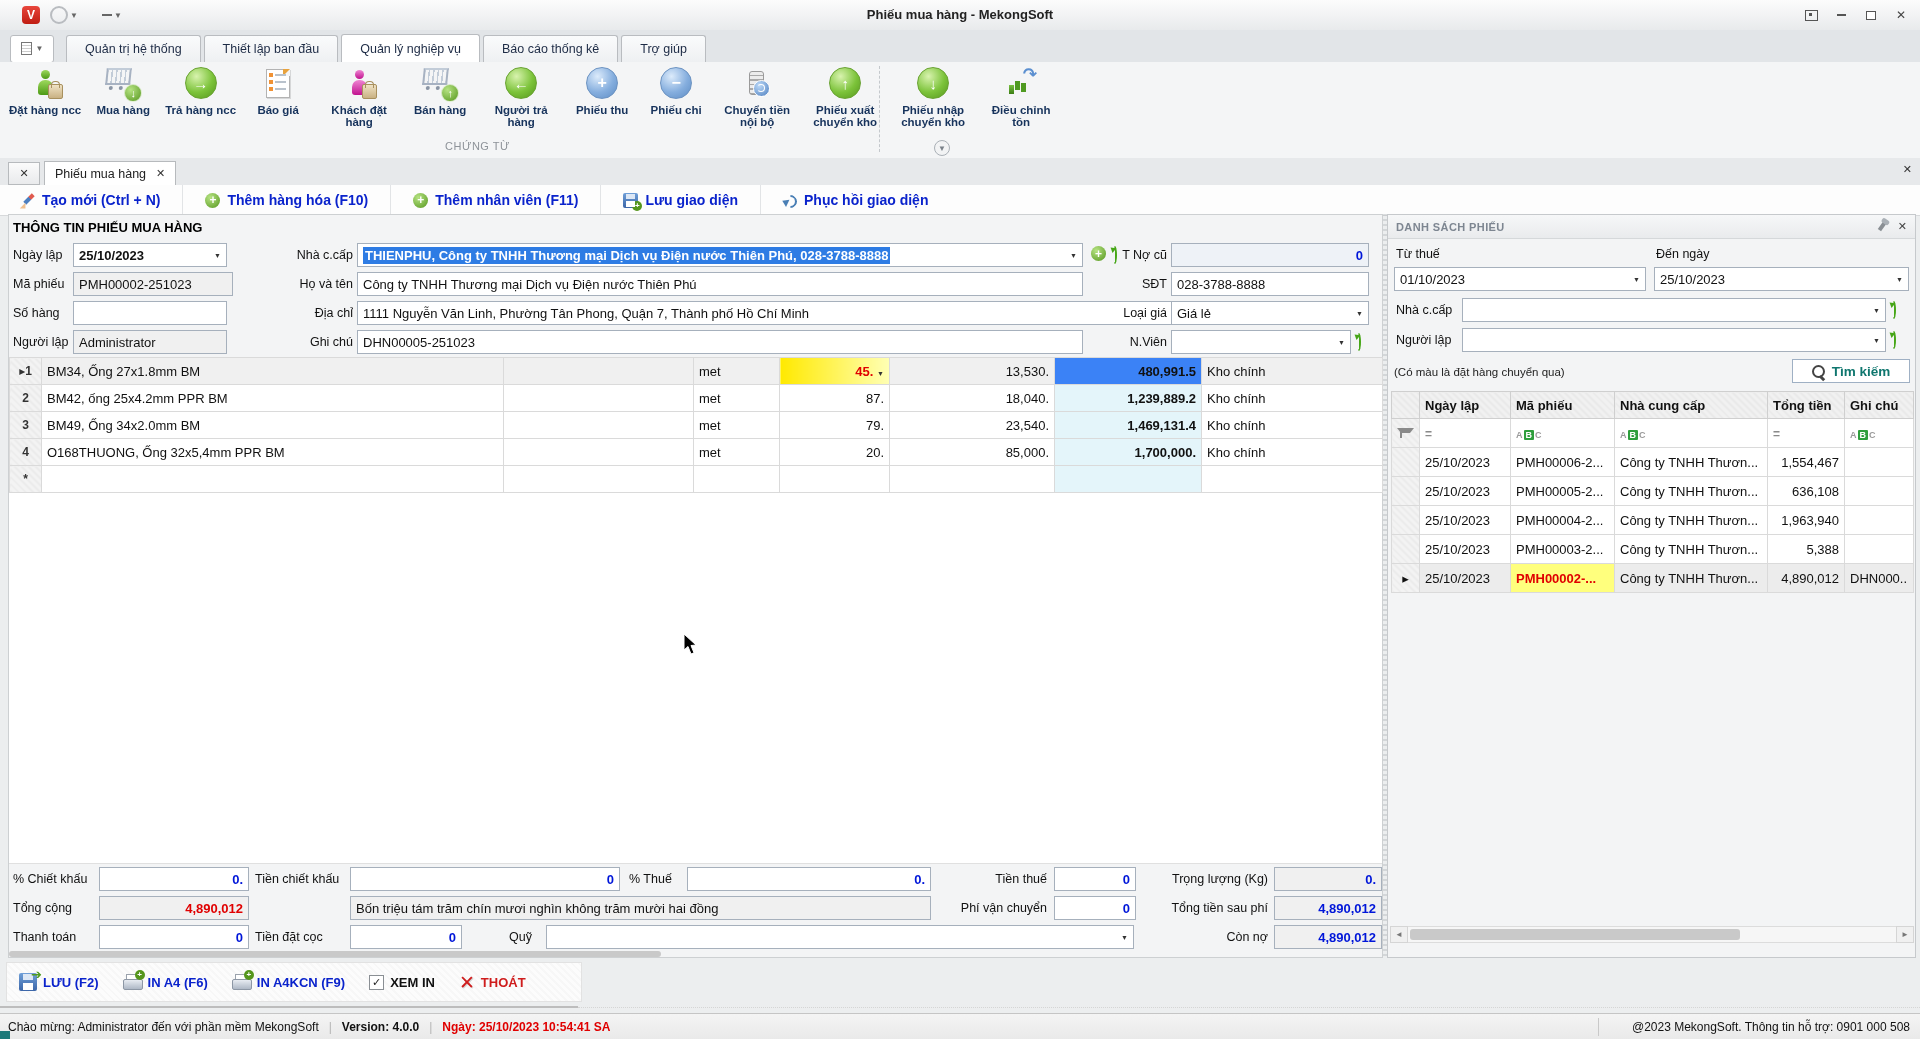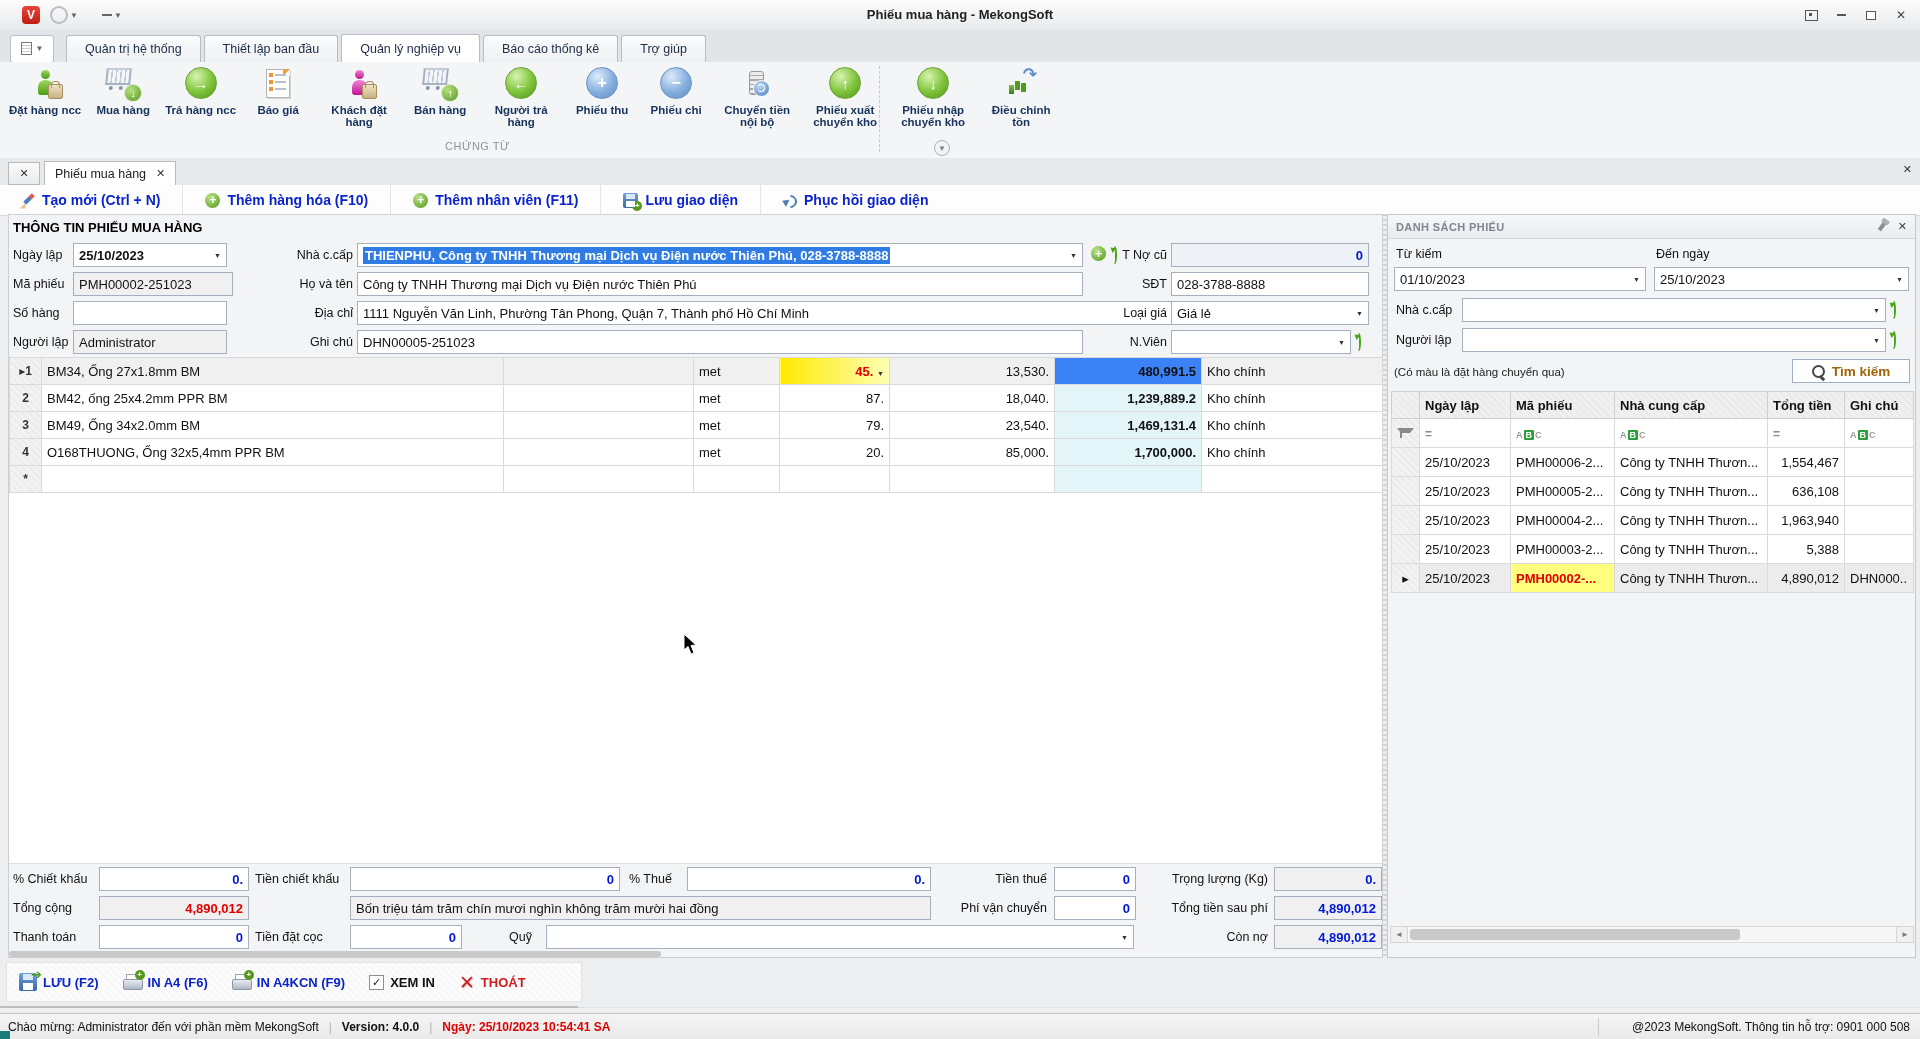--- a/index.html
+++ b/index.html
@@ -516,21 +516,21 @@
   <div class="abs splitter"></div>
 
   <div id="rightpanel" class="abs">
     <div class="abs flex" style="left:0;top:0;width:527px;height:24px;background:linear-gradient(#f6f7f8,#e9ebed);border-bottom:1px solid #d5d8da;padding:0 8px;box-sizing:border-box;">
       <span style="font-size:11px;font-weight:bold;color:#7d8691;letter-spacing:.4px;">DANH SÁCH PHIẾU</span>
       <span style="margin-left:auto;display:flex;gap:14px;align-items:center;">
         <span class="ic-pin"></span>
         <span style="font-weight:bold;font-size:11px;color:#444;">✕</span>
       </span>
     </div>
-    <div class="abs lbl" style="left:8px;top:32px;">Từ kiếm</div>
+    <div class="abs lbl" style="left:8px;top:32px;">Từ thuế</div>
     <div class="abs lbl" style="left:268px;top:32px;">Đến ngày</div>
     <div class="abs inp" style="left:6px;top:52px;width:252px;justify-content:flex-end;">
         <span>01/10/2023</span>
         <span class="caret">▼</span>
       </div>
     <div class="abs inp" style="left:266px;top:52px;width:255px;">
         <span>25/10/2023</span>
         <span class="caret">▼</span>
       </div>
 
@@ -544,21 +544,21 @@
     <div class="abs lbl" style="left:8px;top:118px;">Người lập</div>
     <div class="abs inp" style="left:74px;top:113px;width:424px;">
         <span></span>
         <span class="caret">▼</span>
       </div>
     <div class="abs" style="left:504px;top:118px;"><span class="ic-refresh"></span></div>
 
     <div class="abs" style="left:6px;top:151px;font-size:11.5px;color:#222;">(Có màu là đặt hàng chuyển qua)</div>
     <div class="abs inp flex" style="left:404px;top:144px;width:118px;justify-content:center;gap:7px;border-color:#9fb0c4;">
       <span class="ic-mag"></span>
-      <span style="color:#a16207;font-weight:bold;font-size:13.5px;">Tìm kiếm</span>
+      <span style="color:#0f766e;font-weight:bold;font-size:13.5px;">Tìm kiếm</span>
     </div>
 
     <div class="abs" style="left:3px;top:176px;width:522px;background:#fff;">
       <table class="pgrid">
         <colgroup>
             <col style="width:28px">
             <col style="width:91px">
             <col style="width:104px">
             <col style="width:153px">
             <col style="width:77px">

